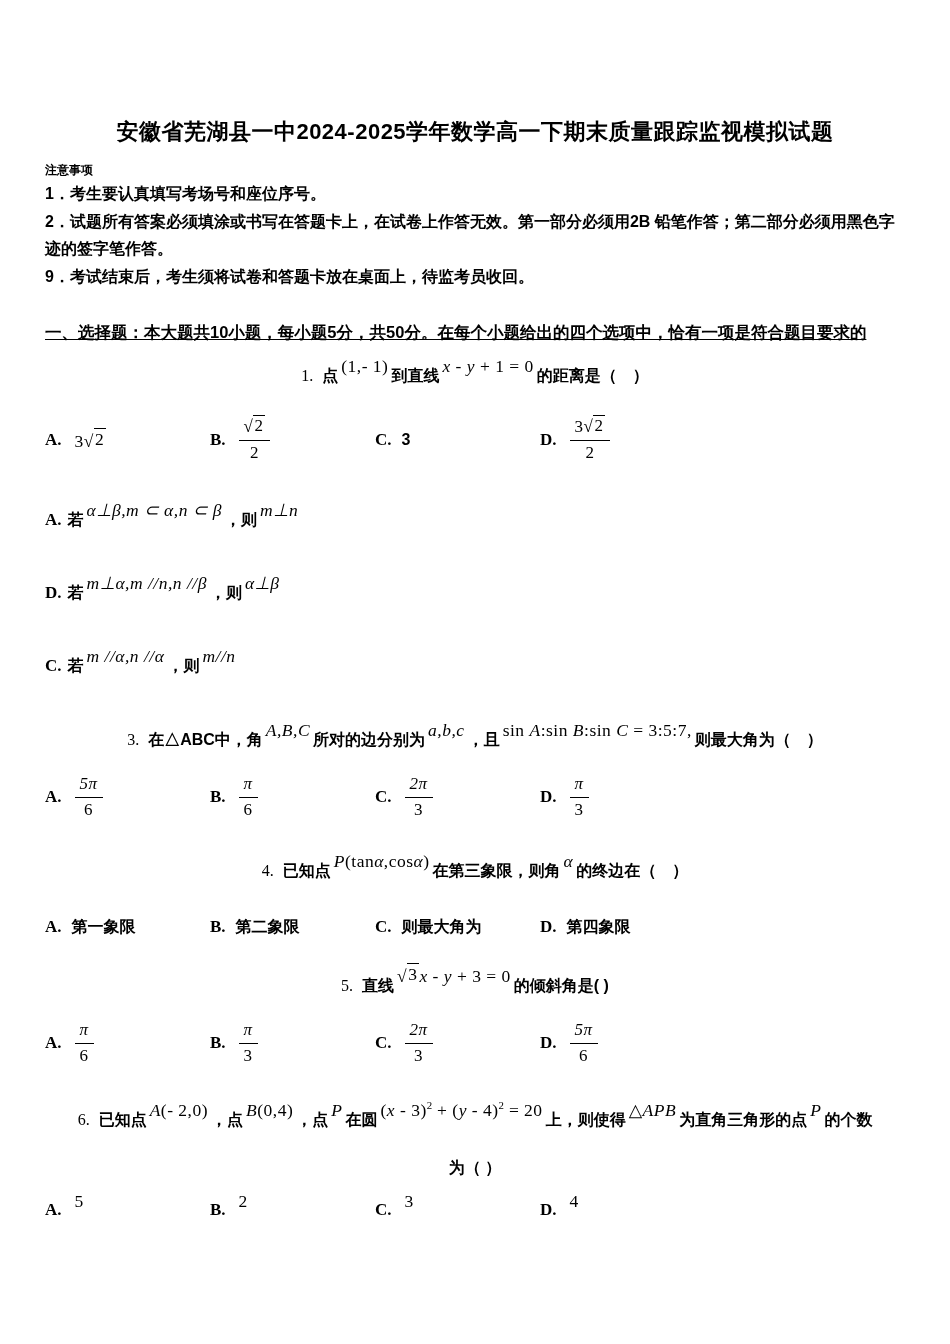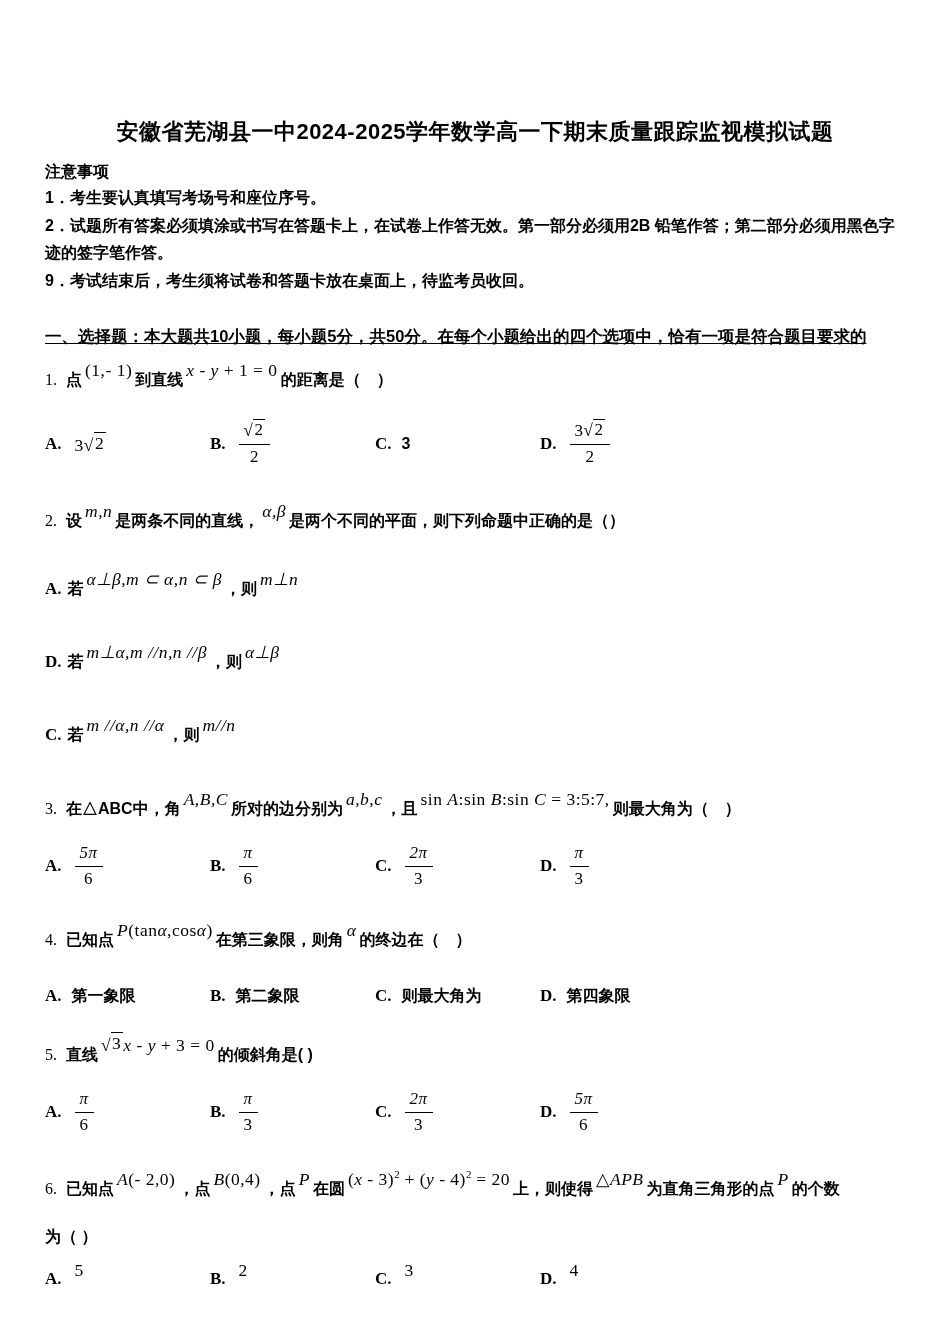--- a/index.html
+++ b/index.html
@@ -11,26 +11,26 @@
     color:#000;
     box-sizing:border-box;
     padding:110px 45px 0 45px;
     overflow:hidden;
     font-family:"Liberation Sans",sans-serif;
   }
   .title{
     font-size:22px;font-weight:bold;text-align:center;
     letter-spacing:0.5px;line-height:28px;
   }
-  .notice-heading{margin-top:16px;font-size:16px;font-weight:bold;}
+  .notice-heading{margin-top:16px;font-size:12px;font-weight:bold;}
   .notice-item{font-size:16px;font-weight:bold;line-height:27px;margin-top:1px;}
   .section-heading{margin-top:30px;font-size:16.5px;font-weight:bold;line-height:24px;text-decoration:underline;}
 
   .question{margin-top:0;}
-  .stem{line-height:38px;font-size:16px;}
+  .stem{line-height:38px;font-size:16px;text-align:center;}
   .stem.nowrap{white-space:nowrap;}
   .qnum{font-family:"Liberation Serif",serif;font-weight:normal;font-size:16px;margin-right:9px;}
   .cn{font-weight:bold;font-size:16px;}
 
   .math{
     font-family:"Liberation Serif",serif;
     font-size:17.5px;font-weight:normal;
     display:inline-block;
     margin:0 3px;
     letter-spacing:0.5px;
@@ -125,21 +125,20 @@
                 <span class="num"><span class="m-r"><span class="m-t">3</span><span class="sqrt">
                       <span class="sqrt-sym">√</span>
                       <span class="sqrt-arg"><span class="m-t">2</span></span>
                     </span></span></span>
                 <span class="den"><span class="m-t">2</span></span>
               </span></span>
           </div>
         </div>
       </div>
       <div class="question q-2">
-        <div class="stem"><span class="qnum">2.</span><span class="cn">设</span><span class="math raised"><span class="m-i">m,n</span></span><span class="cn">是两条不同的直线，</span><span class="math raised"><span class="m-i">α,β</span></span><span class="cn">是两个不同的平面，则下列命题中正确的是（）</span></div>
         <div class="option-line"><span class="opt-label">A.</span><span class="cn">若</span><span class="math raised"><span class="m-i">α⊥β,m ⊂ α,n ⊂ β</span></span><span class="cn">，则</span><span class="math raised"><span class="m-i">m⊥n</span></span></div>
         <div class="option-line"><span class="opt-label">D.</span><span class="cn">若</span><span class="math raised"><span class="m-i">m⊥α,m //n,n //β</span></span><span class="cn">，则</span><span class="math raised"><span class="m-i">α⊥β</span></span></div>
         <div class="option-line"><span class="opt-label">C.</span><span class="cn">若</span><span class="math raised"><span class="m-i">m //α,n //α</span></span><span class="cn">，则</span><span class="math raised"><span class="m-i">m//n</span></span></div>
       </div>
       <div class="question q-3">
         <div class="stem"><span class="qnum">3.</span><span class="cn">在△ABC中，角</span><span class="math raised"><span class="m-i">A,B,C</span></span><span class="cn">所对的边分别为</span><span class="math raised"><span class="m-i">a,b,c</span></span><span class="cn">，且</span><span class="math raised"><span class="m-r"><span class="m-t">sin </span><span class="m-i">A</span><span class="m-t">:sin </span><span class="m-i">B</span><span class="m-t">:sin </span><span class="m-i">C</span><span class="m-t"> = 3:5:7,</span></span></span><span class="cn">则最大角为（　）</span></div>
         <div class="options-cols">
           <div class="option-cell">
             <span class="opt-label">A.</span>
             <span class="math"><span class="frac">

